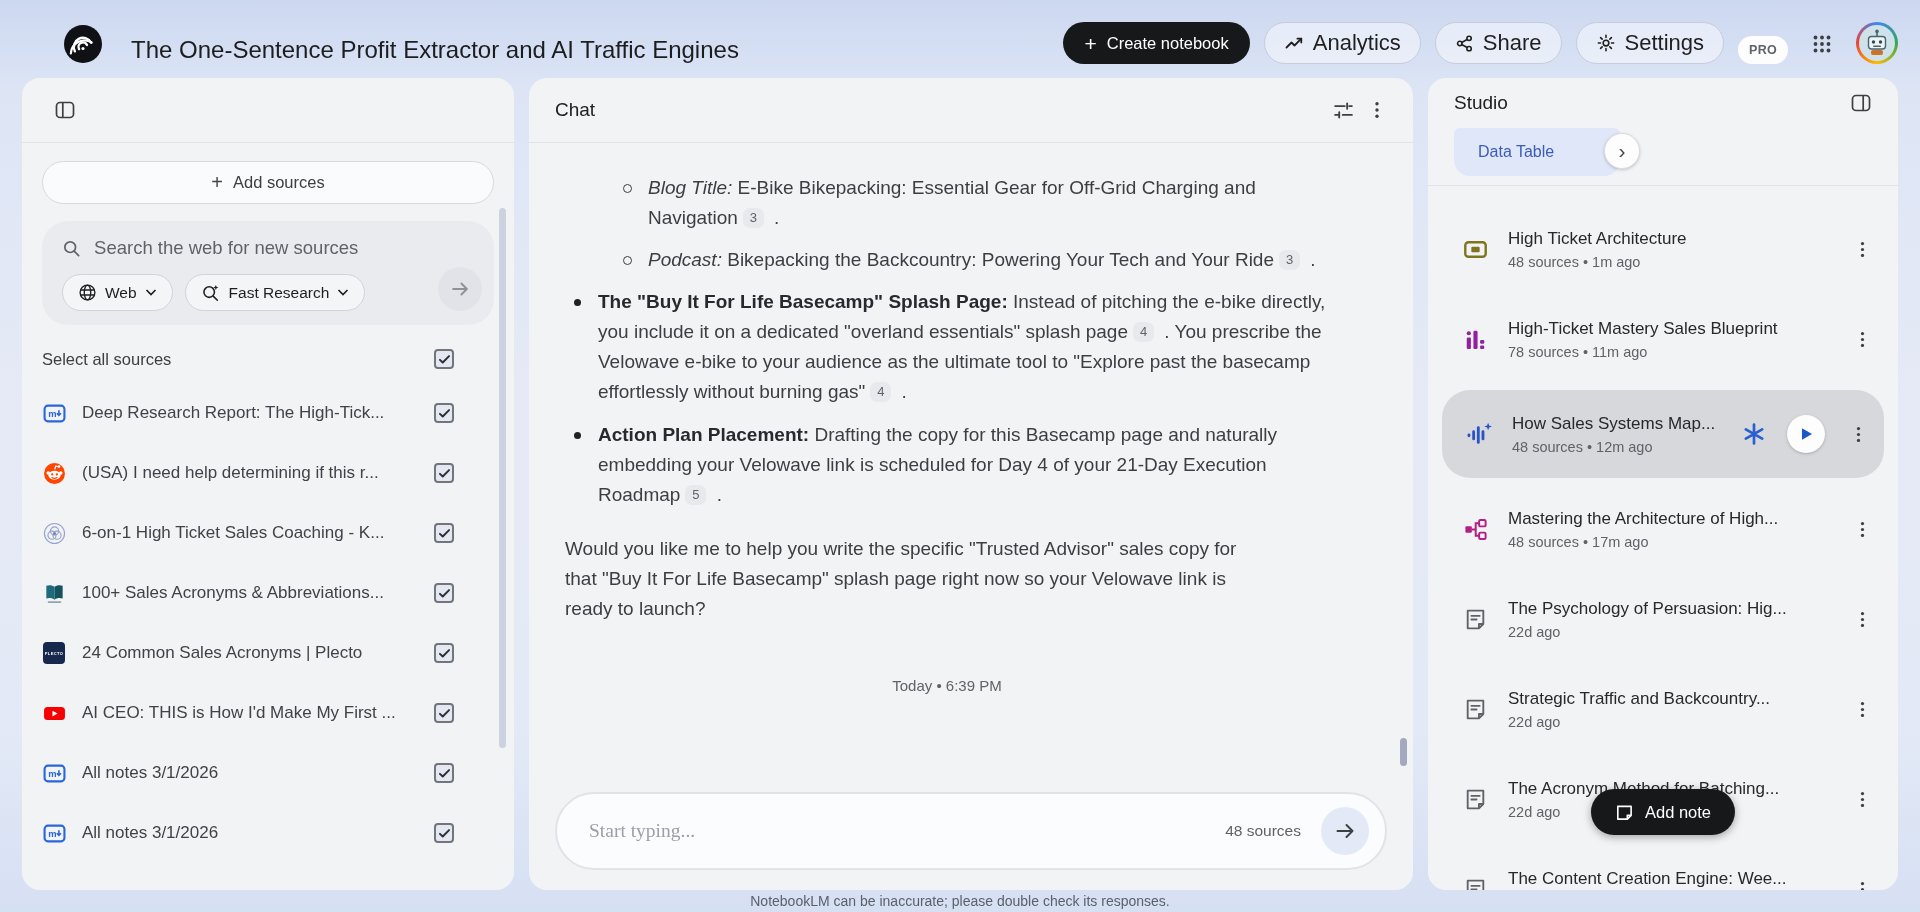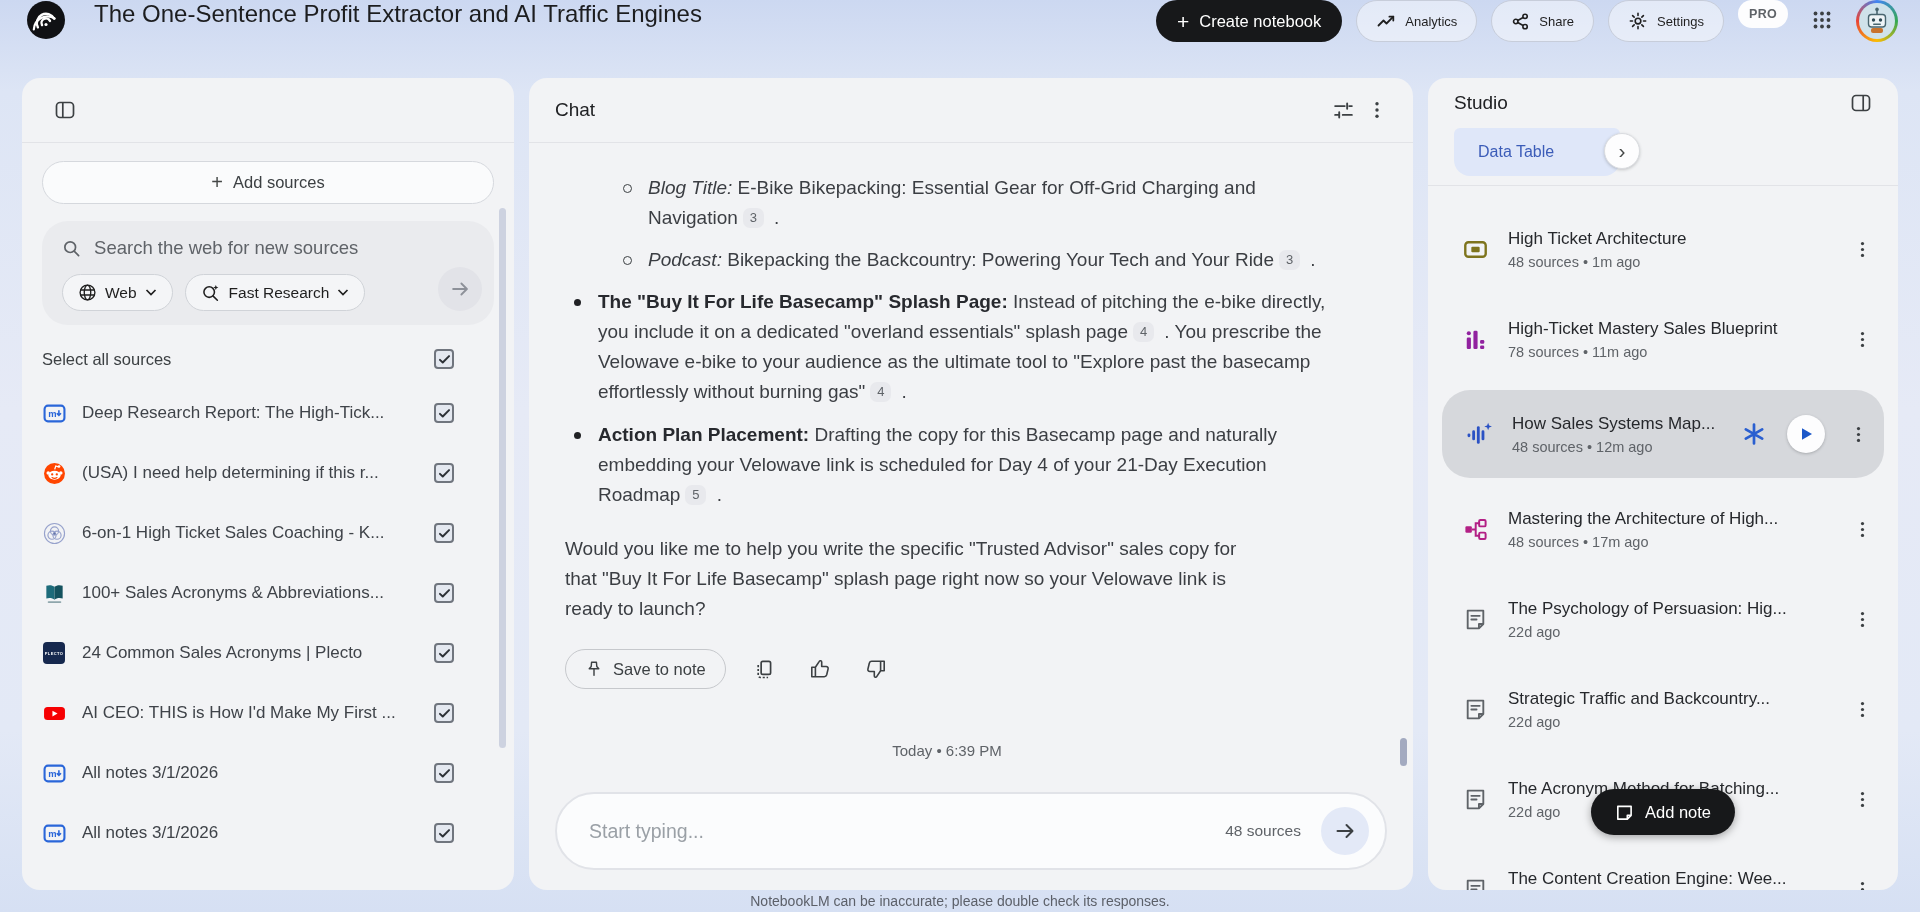--- a/index.html
+++ b/index.html
@@ -5,25 +5,25 @@
   * { margin:0; padding:0; box-sizing:border-box; }
   html,body { width:1920px; height:912px; overflow:hidden; }
   body {
     font-family:"Liberation Sans","DejaVu Sans",sans-serif;
     color:#202124;
     background:linear-gradient(180deg,#ccd8f1 0%,#dde5f5 10%,#e6eaf6 45%,#e3e9f6 80%,#d6e0f3 100%);
   }
   .page { width:1920px; height:912px; position:relative; overflow:hidden; }
 
   
-  .top-bar { height:64px; display:flex; align-items:flex-start; padding:0 22px 0 26px; gap:14px; }
+  .top-bar { height:64px; display:flex; align-items:flex-end; padding:0 22px 0 26px; gap:14px;margin-left:37px; }
   .logo { width:40px; height:40px; border-radius:50%; flex:0 0 auto; }
   .app-title { font-size:24px; color:#1c1d1f; margin-left:14px; flex:1 1 auto; white-space:nowrap; overflow:hidden; }
   .pill-btn { display:inline-flex; align-items:center; gap:9px; height:42px; padding:0 19px; border-radius:21px;
-    border:1px solid #c7cdda; background:rgba(255,255,255,.45); font-size:13px; color:#1f1f1f; cursor:pointer; white-space:nowrap; }
+    border:1px solid #c7cdda; background:rgba(255,255,255,.45); font-size:22px; color:#1f1f1f; cursor:pointer; white-space:nowrap; }
   .pill-btn svg { flex:0 0 auto; }
   .btn-dark { display:inline-flex; align-items:center; gap:10px; height:42px; padding:0 21px; border-radius:21px;
     background:#17181a; color:#fff; font-size:16.5px; border:none; cursor:pointer; white-space:nowrap; }
   .btn-dark .plus { font-size:21px; line-height:1; font-weight:400; }
   .pro-badge { background:#fdfdfe; border-radius:14px; padding:7px 11px; font-size:12.5px; font-weight:700; color:#5f6368; letter-spacing:.3px; }
   .grid-icon-btn { width:40px; height:40px; display:flex; align-items:center; justify-content:center; background:transparent; border:none; cursor:pointer; }
   .avatar { width:42px; height:42px; border-radius:50%; padding:3px; flex:0 0 auto; cursor:pointer;
     background:conic-gradient(#4285f4,#34a853,#fbbc04,#ea4335,#4285f4); }
   .avatar-inner { width:100%; height:100%; border-radius:50%; background:#cfe2ea; display:flex; align-items:center; justify-content:center; overflow:hidden; }
 
@@ -78,21 +78,21 @@
   .cite { display:inline-flex; align-items:center; justify-content:center; min-width:21px; height:20px; padding:0 5px;
     border-radius:7px; background:#e8e9ed; color:#5f6368; font-size:13px; margin:0 5px; vertical-align:2px; cursor:pointer; }
   .closing-q { margin-top:24px; max-width:680px; }
   .answer-actions { display:flex; align-items:center; gap:22px; margin-top:25px; }
   .save-note-btn { display:inline-flex; align-items:center; gap:10px; height:40px; padding:0 19px; border-radius:21px;
     border:1px solid #c6c8cc; background:transparent; font-size:16.5px; color:#3c4043; cursor:pointer; }
   .chat-ts { text-align:center; margin-top:47px; font-size:15px; color:#5f6368; }
   .chat-input-wrap { flex:0 0 auto; padding:12px 26px 20px; }
   .chat-input { height:78px; border:2px solid #e1e3e8; background:#fbfcfd; border-radius:39px; display:flex; align-items:center; padding:0 16px 0 32px; }
   .chat-input input { flex:1 1 auto; border:none; background:transparent; outline:none; font-size:19.5px; color:#202124;
-    font-family:Liberation Sans, sans-serif; }
+    font-family:Liberation Serif, serif; }
   .chat-input input::placeholder { color:#9aa0a6; }
   .src-count { font-size:15.5px; color:#5f6368; margin-right:20px; white-space:nowrap; }
   .send-btn { width:48px; height:48px; border-radius:50%; background:#e3e9f7; border:none; display:flex; align-items:center; justify-content:center; cursor:pointer; }
   .chat-scrollbar { position:absolute; right:6px; top:660px; width:7px; height:28px; border-radius:4px; background:#a3aac0; }
 
   
   .studio-header { height:50px; display:flex; align-items:center; padding:0 20px 0 26px; flex:0 0 auto; }
   .studio-chip-strip { position:relative; height:58px; flex:0 0 auto; border-bottom:1px solid #e2e3e7; }
   .data-chip { position:absolute; left:26px; top:0; height:48px; width:166px; display:flex; align-items:center; padding:0 24px;
     background:#dfe7f9; border-radius:6px 6px 16px 16px; font-size:16px; color:#3b5cb8; cursor:pointer; }
@@ -424,45 +424,20 @@
         <ul class="main-bullets">
           <li>
             <span class="bold">The "Buy It For Life Basecamp" Splash Page:</span><span> Instead of pitching the e-bike directly, you include it on a dedicated "overland essentials" splash page</span><span class="cite">4</span><span> . You prescribe the Velowave e-bike to your audience as the ultimate tool to "Explore past the basecamp effortlessly without burning gas"</span><span class="cite">4</span><span> .</span>
           </li>
           <li>
             <span class="bold">Action Plan Placement:</span><span> Drafting the copy for this Basecamp page and naturally embedding your Velowave link is scheduled for Day 4 of your 21-Day Execution Roadmap</span><span class="cite">5</span><span> .</span>
           </li>
         </ul>
         <p class="closing-q">Would you like me to help you write the specific "Trusted Advisor" sales copy for that "Buy It For Life Basecamp" splash page right now so your Velowave link is ready to launch?</p>
 
-        <div class="answer-actions">
-          <button class="save-note-btn">
-            <svg width="18" height="18" viewBox="0 0 20 20" fill="none" stroke="#3c4043" stroke-width="1.6" stroke-linejoin="round">
-                <path d="M7.3 2.5h5.4l.4 4.7 2.2 2.5H4.7l2.2-2.5z"></path>
-                <path d="M10 9.7v7.3" stroke-linecap="round"></path>
-              </svg>
-            <span>Save to note</span>
-          </button>
-          <button class="icon-btn">
-            <svg width="21" height="21" viewBox="0 0 20 20" fill="none" stroke="#3c4043" stroke-width="1.6">
-                <rect x="6.8" y="2.2" width="9" height="12.4" rx="1.6"></rect>
-                <path d="M4 5.8v9.6a2.2 2.2 0 0 0 2.2 2.2h7.2" stroke-dasharray="2 1.7"></path>
-              </svg>
-          </button>
-          <button class="icon-btn">
-            <svg width="22" height="22" viewBox="0 0 22 22" fill="none" stroke="#3c4043" stroke-width="1.6" stroke-linejoin="round">
-                <path d="M2.8 9.3h3.6v9.4H2.8zM6.4 18.7h8.9c1.1 0 2.1-.8 2.4-1.9l1.4-5.9c.3-1.2-.6-2.4-1.9-2.4h-4.5V4.1c0-1.3-1.7-1.9-2.4-.7L6.4 9.3z"></path>
-              </svg>
-          </button>
-          <button class="icon-btn">
-            <svg width="22" height="22" viewBox="0 0 22 22" fill="none" stroke="#3c4043" stroke-width="1.6" stroke-linejoin="round" transform="rotate(180)">
-                <path d="M2.8 9.3h3.6v9.4H2.8zM6.4 18.7h8.9c1.1 0 2.1-.8 2.4-1.9l1.4-5.9c.3-1.2-.6-2.4-1.9-2.4h-4.5V4.1c0-1.3-1.7-1.9-2.4-.7L6.4 9.3z"></path>
-              </svg>
-          </button>
-        </div>
 
         <div class="chat-ts">Today • 6:39 PM</div>
       </div>
 
       <div class="chat-input-wrap">
         <div class="chat-input">
           <input type="text" placeholder="Start typing..." style="">
           <span class="src-count">48 sources</span>
           <button class="send-btn">
             <svg width="24" height="24" viewBox="0 0 24 24" fill="none" stroke="#3c4043" stroke-width="2" stroke-linecap="round" stroke-linejoin="round">

